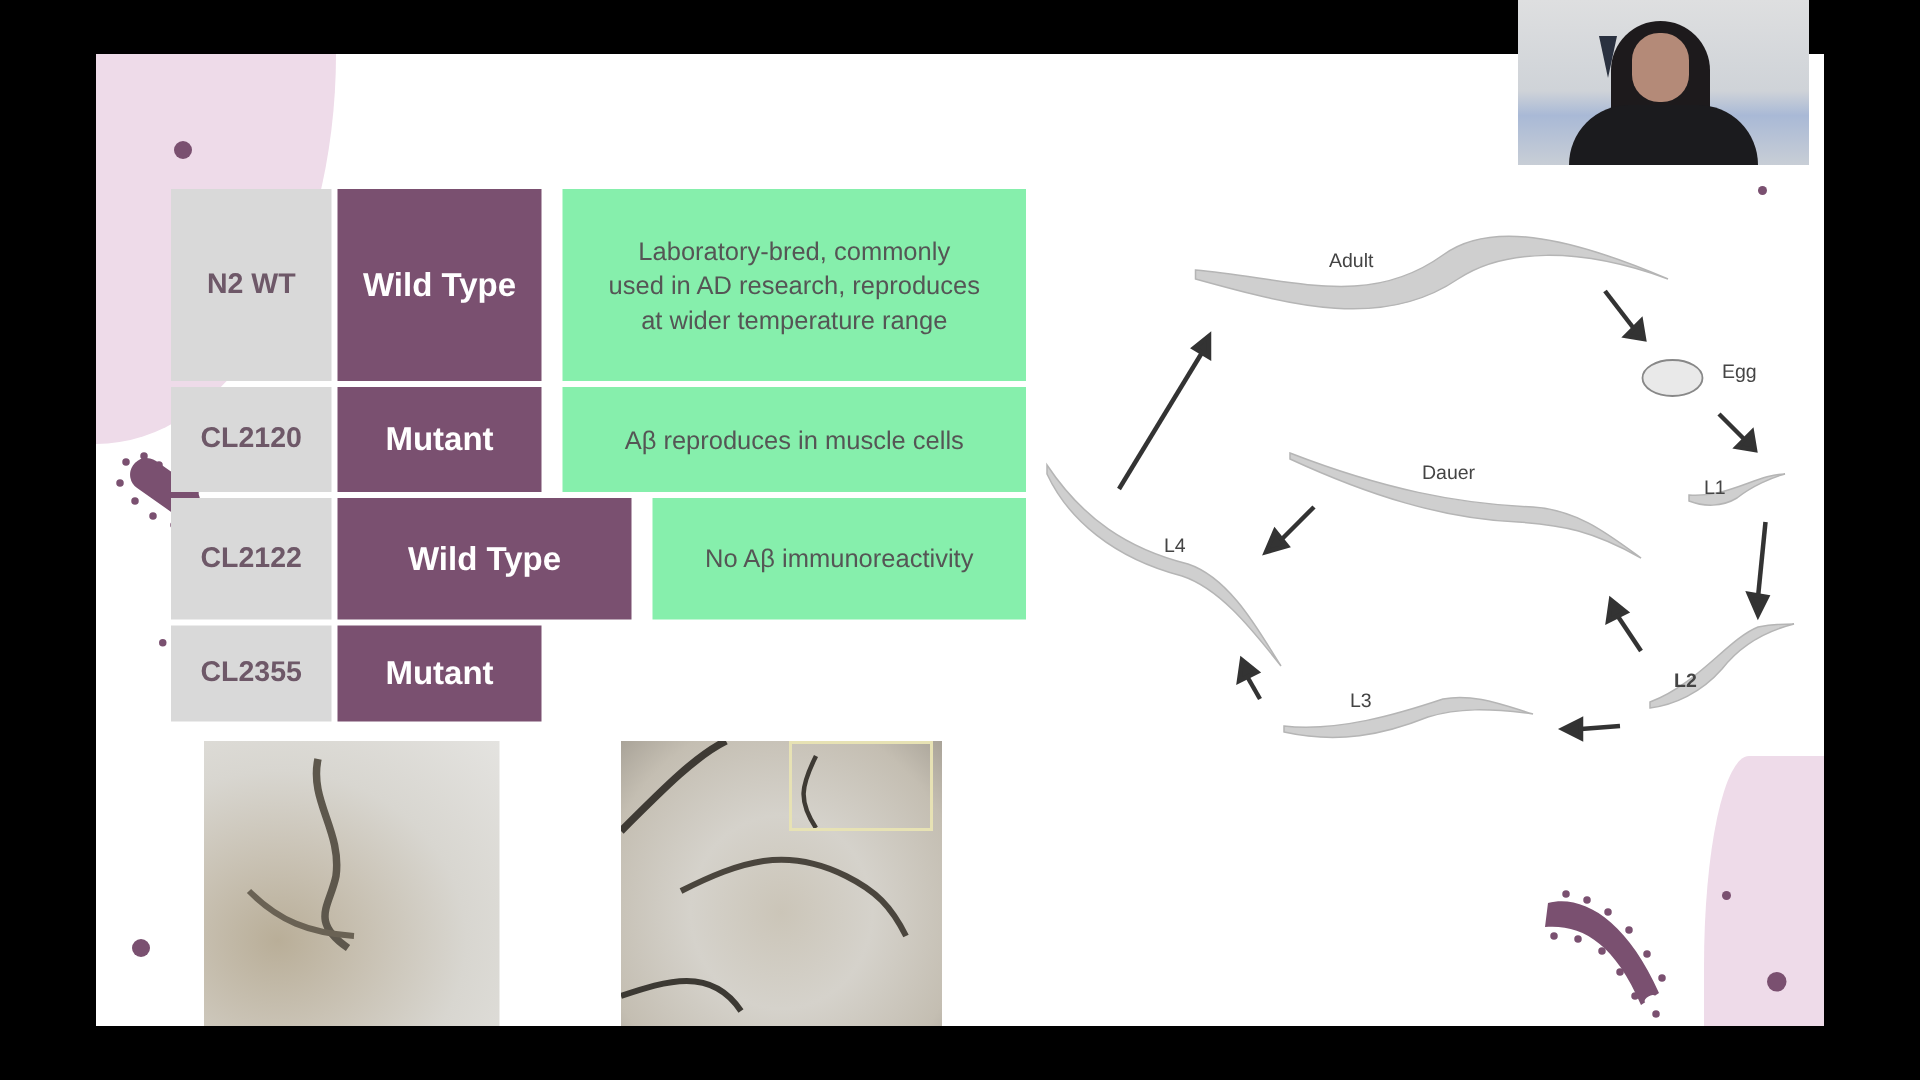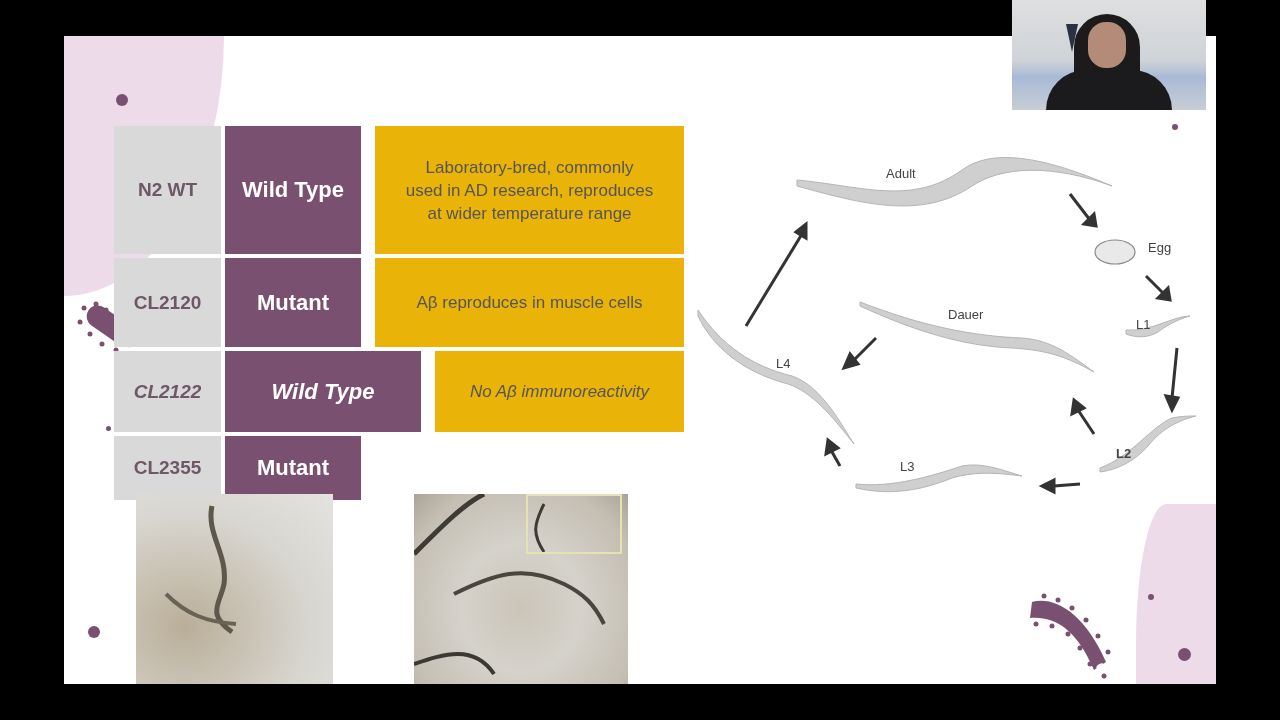--- a/index.html
+++ b/index.html
@@ -6,21 +6,21 @@
   body{width:1280px;height:720px;background:#000;position:relative;overflow:hidden;font-family:"Liberation Sans","DejaVu Sans",sans-serif;}
   .slide{position:absolute;left:64px;top:36px;width:1152px;height:648px;background:#ffffff;overflow:hidden;}
   .blob-tl{position:absolute;left:0;top:0;width:160px;height:260px;background:#eedbe9;border-bottom-right-radius:100% 100%;}
   .blob-br{position:absolute;right:0;bottom:0;width:80px;height:180px;background:#eedbe9;border-top-left-radius:30px 140px;}
   .dot{position:absolute;border-radius:50%;background:#7a5070;}
   .title{position:absolute;left:0;width:1092px;top:28px;text-align:center;font-size:46px;font-weight:bold;color:#4e4e4e;letter-spacing:0.5px;}
   .table{position:absolute;left:50px;top:90px;width:570px;}
   .row{display:flex;margin-bottom:4px;}
   .c1{width:107px;background:#d9d9d9;color:#6e5868;font-weight:bold;font-size:19px;display:flex;align-items:center;justify-content:center;margin-right:4px;}
   .c2{width:136px;background:#7a5070;color:#fff;font-weight:bold;font-size:22px;display:flex;align-items:center;justify-content:center;text-align:center;line-height:26px;margin-right:14px;}
-  .c3{flex:1;background:#eab308;color:#555;font-size:17px;display:flex;align-items:center;justify-content:center;text-align:center;line-height:23px;padding:0 30px;}
+  .c3{flex:1;background:#86efac;color:#555;font-size:17px;display:flex;align-items:center;justify-content:center;text-align:center;line-height:23px;padding:0 30px;}
   .photo{position:absolute;top:458px;height:190px;}
   .photo1{left:72px;width:197px;background:radial-gradient(ellipse at 25% 70%,#b9ae98 0%,#c9c2b4 30%,#d8d6d0 60%,#e4e3e0 100%);}
   .photo2{left:350px;width:214px;background:radial-gradient(ellipse at 50% 60%,#cbc5b8 0%,#d5d2cb 40%,#c4beb2 80%,#a9a398 100%);}
   .inset{position:absolute;right:6px;top:0;width:92px;height:56px;border:2px solid #e7e2b4;}
   .diagram{position:absolute;left:628px;top:90px;width:520px;height:390px;}
   .dlabel{position:absolute;font-size:13px;color:#444;}
   .webcam{position:absolute;left:1012px;top:0;width:194px;height:110px;background:linear-gradient(180deg,#dedfe0 0%,#cfd3d8 55%,#a9b9d6 70%,#c8ced6 100%);overflow:hidden;}
   .person-hair{position:absolute;left:62px;top:14px;width:66px;height:96px;background:#1d1a1c;border-radius:34px 34px 8px 8px;}
   .person-face{position:absolute;left:76px;top:22px;width:38px;height:46px;background:#b48a78;border-radius:18px;}
   .person-body{position:absolute;left:34px;top:70px;width:126px;height:44px;background:#1b1b1e;border-radius:40px 40px 0 0;}
@@ -74,26 +74,26 @@
     <ellipse cx="76" cy="74" rx="4" ry="2" fill="#fff" transform="rotate(-30 76 74)"></ellipse>
   </svg>
 
 
   <div class="table">
     <div class="row" style="height:128px;">
       <div class="c1">N2 WT</div>
       <div class="c2">Wild Type</div>
       <div class="c3">Laboratory-bred, commonly used in AD research, reproduces at wider temperature range</div>
     </div>
-    <div class="row" style="height:89px;">
+    <div class="row" style="height:70px;">
       <div class="c1">CL2120</div>
       <div class="c2">Mutant</div>
       <div class="c3">Aβ reproduces in muscle cells</div>
     </div>
-    <div class="row" style="height:81px;font-style:italic;">
+    <div class="row" style="height:81px;">
       <div class="c1">CL2122</div>
       <div class="c2" style="padding:0 30px;">Wild Type</div>
       <div class="c3">No Aβ immunoreactivity</div>
     </div>
     <div class="row" style="height:64px;">
       <div class="c1">CL2355</div>
       <div class="c2">Mutant</div>
     </div>
   </div>
 

